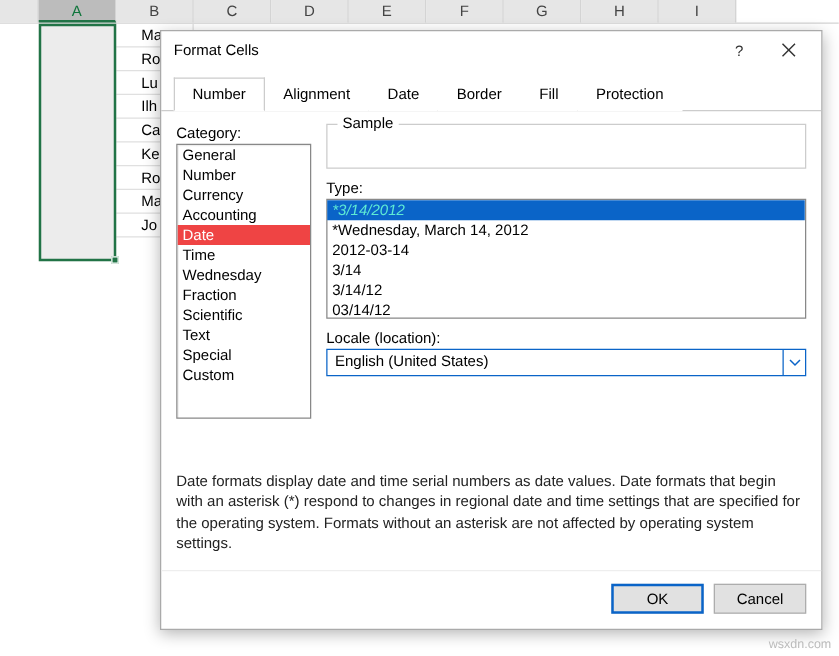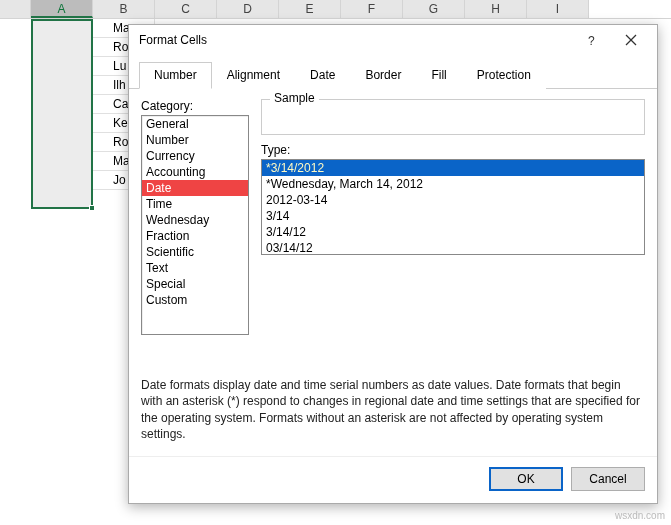--- a/index.html
+++ b/index.html
@@ -34,21 +34,21 @@
   .catlist { border: 1px solid #888; height: 220px; overflow: hidden; box-shadow: inset 1px 1px 0 #eee; }
   .catitem { padding: 1px 4px; cursor: default; }
   .catitem.sel { background: #ef4444; color: #fff; }
 
   .rightcol { flex: 1; display: flex; flex-direction: column; gap: 8px; }
   .samplebox { border: 1px solid #ccc; height: 36px; position: relative; padding: 8px; }
   .samplebox legend, .samplelabel { position: absolute; top: -9px; left: 8px; background: #fff; padding: 0 4px; font-size: 12px; }
   
   .typelist { border: 1px solid #888; height: 96px; overflow-y: scroll; }
   .typeitem { padding: 1px 4px; cursor: default; }
-  .typeitem.sel { background: #0a64c8; color: #fef9c3; }
+  .typeitem.sel { background: #0a64c8; color: #5eead4; font-style: italic; }
 
   .localesel { display: flex; border: 1px solid #0a64c8; height: 22px; }
   .localesel .val { flex: 1; padding: 2px 6px; }
   .localesel .dd { width: 18px; border-left: 1px solid #0a64c8; display: flex; align-items: center; justify-content: center; color: #0a64c8; }
 
   .desc { margin-top: auto; padding: 8px 0 4px; line-height: 1.35; color: #222; }
 
   .btnrow { display: flex; justify-content: flex-end; gap: 8px; padding: 10px 12px 12px; border-top: 1px solid #eee; }
   .btn { min-width: 74px; height: 24px; border: 1px solid #adadad; background: #e1e1e1; text-align: center; line-height: 22px; cursor: default; }
   .btn.primary { border: 2px solid #0a64c8; line-height: 20px; }
@@ -148,20 +148,31 @@
             <div class="typeitem sel">*3/14/2012</div>
             <div class="typeitem">*Wednesday, March 14, 2012</div>
             <div class="typeitem">2012-03-14</div>
             <div class="typeitem">3/14</div>
             <div class="typeitem">3/14/12</div>
             <div class="typeitem">03/14/12</div>
 
           </div>
         </div>
 
+        <div>
+          <div class="label">Locale (location):</div>
+          <div class="localesel">
+            <div class="val">English (United States)</div>
+            <div class="dd">
+              <svg width="10" height="6" viewBox="0 0 10 6">
+                  <polyline points="1,1 5,5 9,1" fill="none" stroke="#0a64c8" stroke-width="1.2"></polyline>
+                </svg>
+            </div>
+          </div>
+        </div>
       </div>
     </div>
 
     <div class="desc">Date formats display date and time serial numbers as date values.  Date formats that begin with an asterisk (*) respond to changes in regional date and time settings that are specified for the operating system. Formats without an asterisk are not affected by operating system settings.</div>
   </div>
 
   <div class="btnrow">
     <div class="btn primary">OK</div>
     <div class="btn">Cancel</div>
   </div>

